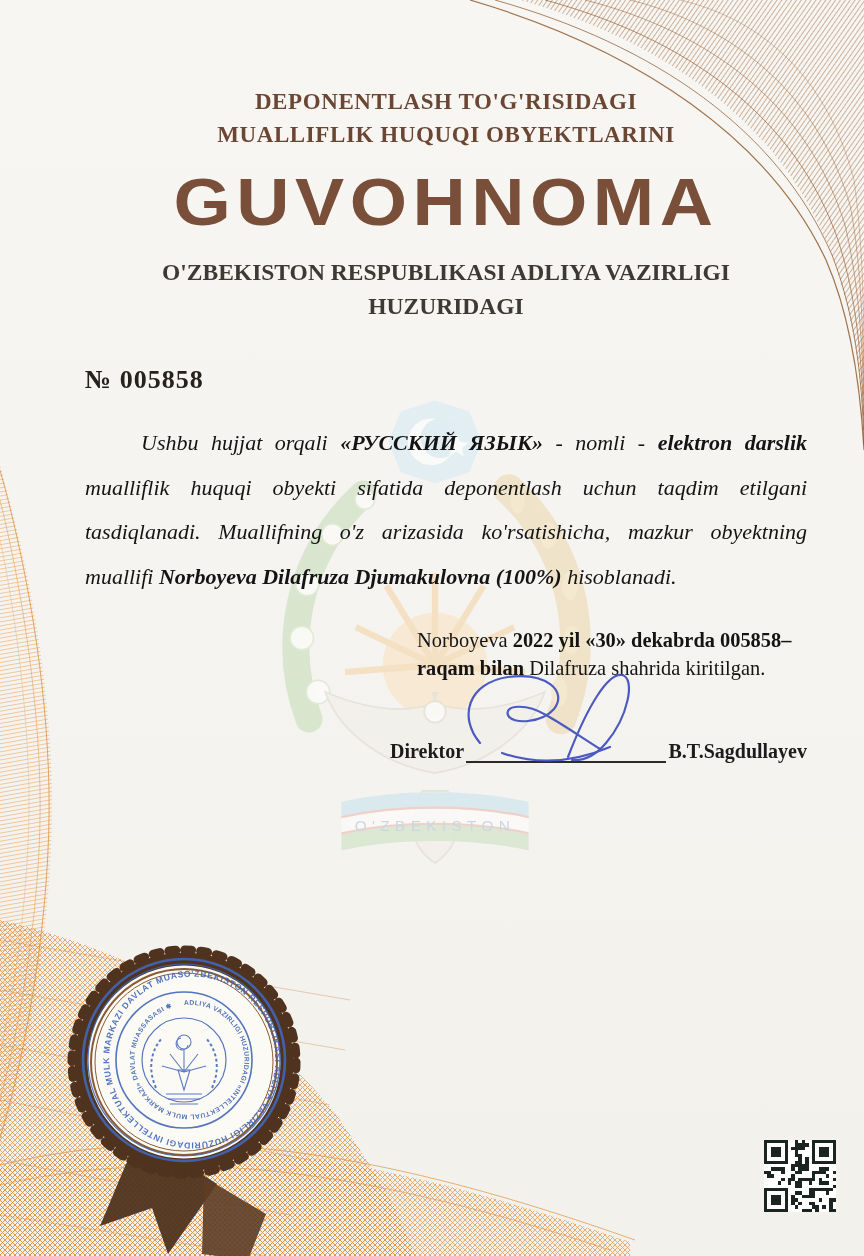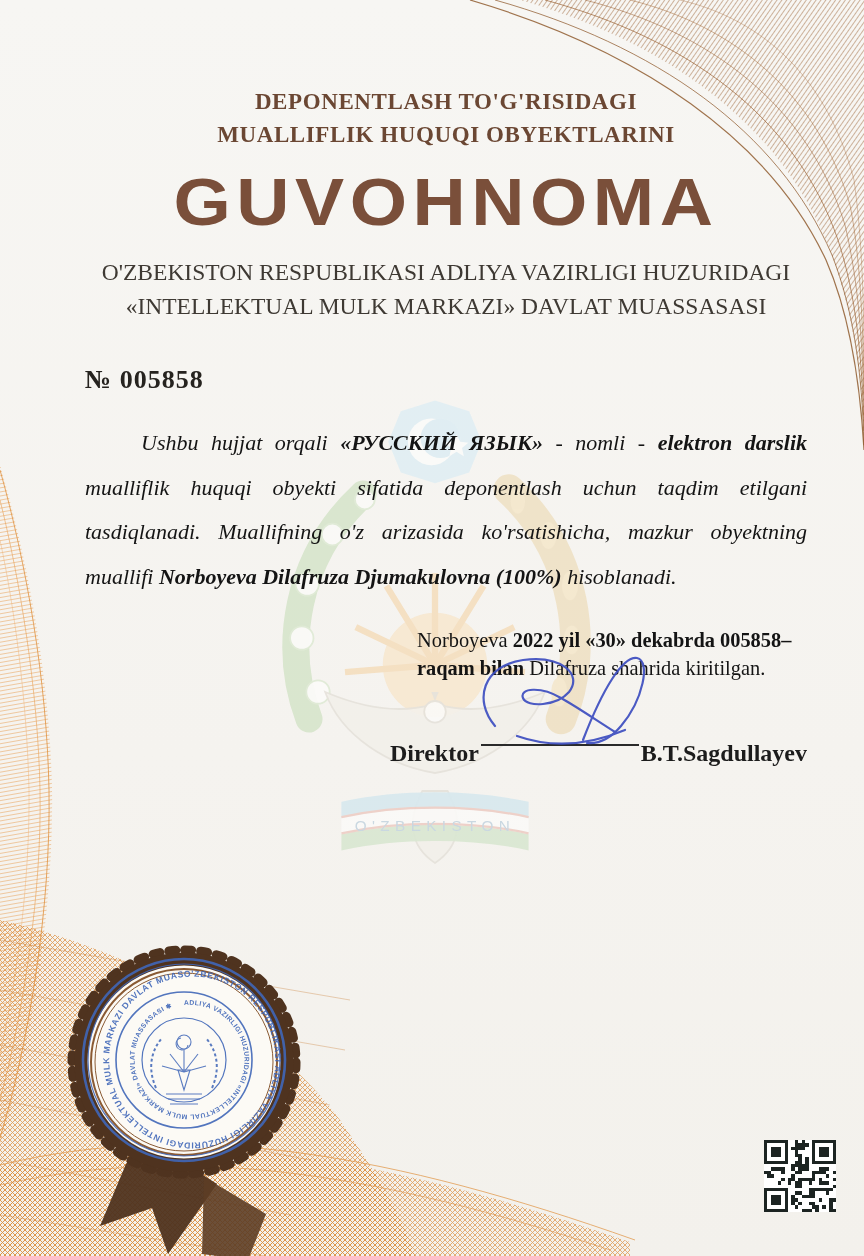--- a/index.html
+++ b/index.html
@@ -7,29 +7,29 @@
     position:relative;width:864px;height:1256px;overflow:hidden;
     background:linear-gradient(180deg,#f7f6f3 0%,#f5f3ef 60%,#f3f1ec 100%);
     font-family:"Liberation Serif", serif;color:#1a1a1a;
   }
   .deco-layer{position:absolute;inset:0;z-index:0;pointer-events:none;}
   .watermark{position:absolute;left:255px;top:382px;width:360px;height:530px;z-index:1;opacity:.55;pointer-events:none;}
   .content{position:absolute;left:85px;top:86px;width:722px;z-index:2;}
   .hdr{ text-align:center;font-weight:bold;font-size:23px;line-height:1.42;color:#6b4733;letter-spacing:.6px;}
   .title{ text-align:center;margin-top:12px;font-family:"Liberation Sans",sans-serif;font-weight:bold;
           font-size:67px;color:#7a4f3a;letter-spacing:5px;transform:scaleX(1.1);transform-origin:center;}
-  .org{ text-align:center;margin-top:16px;font-weight:normal;font-size:23.5px;line-height:1.42;color:#3e3933;}
+  .org{ text-align:center;margin-top:16px;font-weight:bold;font-size:23.5px;line-height:1.42;color:#3e3933;}
   .cert-no{ text-align:left;margin-top:42px;font-weight:bold;font-size:26px;color:#26231f;letter-spacing:1px;}
   .body-text{margin-top:26px;}
   .body-text p{
     margin:16px 0 14px 0;font-size:22px;line-height:2.03;text-align:justify;text-indent:56px;color:#141414;font-style:italic;
   }
   .body-text p b{font-weight:bold;}
   .reg-block{margin-left:332px;width:392px;margin-top:26px;font-size:20.4px;line-height:1.38;color:#141414;}
-  .sign-row{display:flex;align-items:flex-start;margin-left:305px;margin-top:58px;font-size:24px;font-weight:bold;color:#1c1c1c;}
+  .sign-row{display:flex;align-items:flex-end;margin-left:305px;margin-top:58px;font-size:20px;font-weight:bold;color:#1c1c1c;}
   .sig-line{position:relative;width:220px;border-bottom:2.5px solid #2a2a2a;height:4px;margin:0 2px;}
   .sig-scribble{position:absolute;left:-16px;bottom:-8px;width:250px;height:104px;}
   .stamp-wrap{position:absolute;left:52px;top:942px;width:290px;height:330px;z-index:3;pointer-events:none;}
   .stamp-rosette{position:absolute;left:0;top:0;}
   .stamp-blue{position:absolute;left:26px;top:12px;opacity:.9;}
   .qr{position:absolute;left:764px;top:1140px;width:72px;height:72px;z-index:3;}
 </style>
 </head>
 <body>
 
@@ -138,21 +138,20 @@
   <div class="content">
     <div class="hdr">
       <div>DEPONENTLASH TO'G'RISIDAGI</div>
       <div>MUALLIFLIK HUQUQI OBYEKTLARINI</div>
     </div>
 
     <div class="title">GUVOHNOMA</div>
 
     <div class="org">
       <div>O'ZBEKISTON RESPUBLIKASI ADLIYA VAZIRLIGI HUZURIDAGI</div>
-      <div>«INTELLEKTUAL MULK MARKAZI» DAVLAT MUASSASASI</div>
     </div>
 
     <div class="cert-no">№ 005858</div>
 
     <div class="body-text">
       <p><span>Ushbu hujjat orqali </span><b>«РУССКИЙ ЯЗЫК»</b><span> - nomli - </span><b>elektron darslik</b><span> mualliflik huquqi obyekti sifatida deponentlash uchun taqdim etilgani tasdiqlanadi. Muallifning o'z arizasida ko'rsatishicha, mazkur obyektning muallifi </span><b>Norboyeva Dilafruza Djumakulovna (100%)</b><span> hisoblanadi.</span></p>
     </div>
 
     <div class="reg-block"><span>Norboyeva </span><b>2022 yil «30» dekabrda 005858–raqam bilan</b><span> Dilafruza shahrida kiritilgan.</span></div>
 

